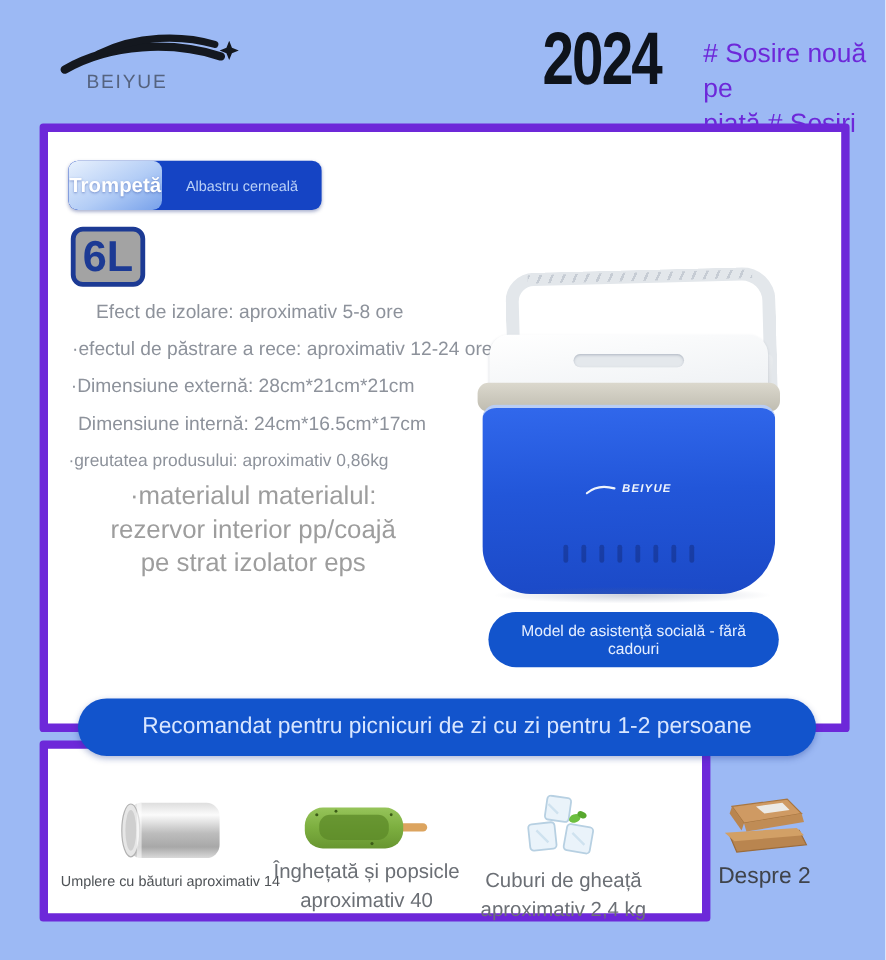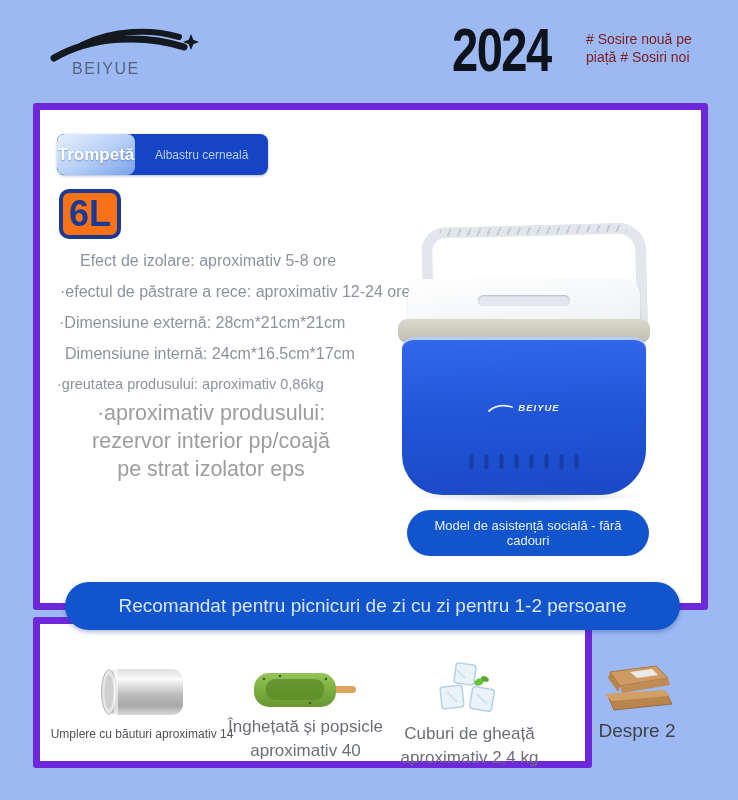--- a/index.html
+++ b/index.html
@@ -6,38 +6,38 @@
   .page{
     position:relative; width:738px; height:800px; overflow:hidden;
     background:#9cb9f4;
     font-family:"Liberation Sans", sans-serif;
   }
   
   .logo-swoosh{position:absolute; left:50px; top:22px;}
   .brand{position:absolute; left:72px; top:60px; font-size:16px; letter-spacing:1.5px; color:#55637f;}
   .year{position:absolute; left:452px; top:14px; font-size:62px; font-weight:bold; color:#0e131b;
         transform:scaleX(.76); transform-origin:left top; letter-spacing:-2px;}
-  .tagline{position:absolute; left:586px; top:30px; width:142px; font-size:14px; line-height:1.32;
-           color:#7f1d1d; font-weight:500;}
+  .tagline{position:absolute; left:586px; top:30px; width:142px; font-size:22px; line-height:1.32;
+           color:#6d28d9; font-weight:500;}
   
   .card{position:absolute; background:#fff; border:7px solid #6d28d9; border-radius:3px; box-sizing:border-box;}
   .product-card{left:33px; top:103px; width:675px; height:507px;}
   .capacity-card{left:33px; top:617px; width:559px; height:151px;}
   
   .variant-group{position:absolute; left:17px; top:24px; height:41px; display:flex; border-radius:8px;
                  overflow:hidden; background:#1544c4; box-shadow:0 1px 3px rgba(20,40,120,.35);}
   .variant-tab{width:78px; display:flex; align-items:center; justify-content:center;
                background:linear-gradient(150deg,#e8f1fd 0%,#b3cdf6 55%,#76a0ea 100%);
                color:#fff; font-weight:bold; font-size:17px; text-shadow:0 1px 2px rgba(40,70,160,.5);
                border-radius:8px; cursor:pointer;}
   .variant-value{padding:0 20px; display:flex; align-items:center; justify-content:center;
                  color:#b9d0f6; font-size:12px; cursor:pointer;}
   
   .capacity-badge{position:absolute; left:19px; top:79px; width:54px; height:42px;
-                  border:4px solid #1c3a94; border-radius:10px; background:#f97316;
+                  border:4px solid #1c3a94; border-radius:10px; background:#a3a3a3;
                   display:flex; align-items:center; justify-content:center;
                   font-size:36px; font-weight:bold; color:#1c3a94;}
   
   .specs{position:absolute; left:17px; top:142px; margin:0; padding:0; list-style:none;
          color:#8d929b; width:370px;}
   .specs li{margin:0 0 13px 0; font-size:16px; white-space:nowrap;}
   .specs li.s0{margin-left:23px;}
   .specs li.s1{margin-left:3px;}
   .specs li.s2{margin-left:2px;}
   .specs li.s3{margin-left:8px;}
@@ -123,21 +123,21 @@
 
     <ul class="specs">
       <li class="s0">Efect de izolare: aproximativ 5-8 ore</li>
       <li class="s1">·efectul de păstrare a rece: aproximativ 12-24 ore</li>
       <li class="s2">·Dimensiune externă: 28cm*21cm*21cm</li>
       <li class="s3">Dimensiune internă: 24cm*16.5cm*17cm</li>
       <li class="s4">·greutatea produsului: aproximativ 0,86kg</li>
     </ul>
 
     <div class="material">
-      <div>·aproximativ produsului:</div>
+      <div>·materialul materialul:</div>
       <div>rezervor interior pp/coajă</div>
       <div>pe strat izolator eps</div>
     </div>
 
     <div class="cooler">
       <div class="handle"></div>
       <div class="hinge"></div>
       <div class="lid"></div>
       <div class="rim"></div>
       <div class="box-body">

